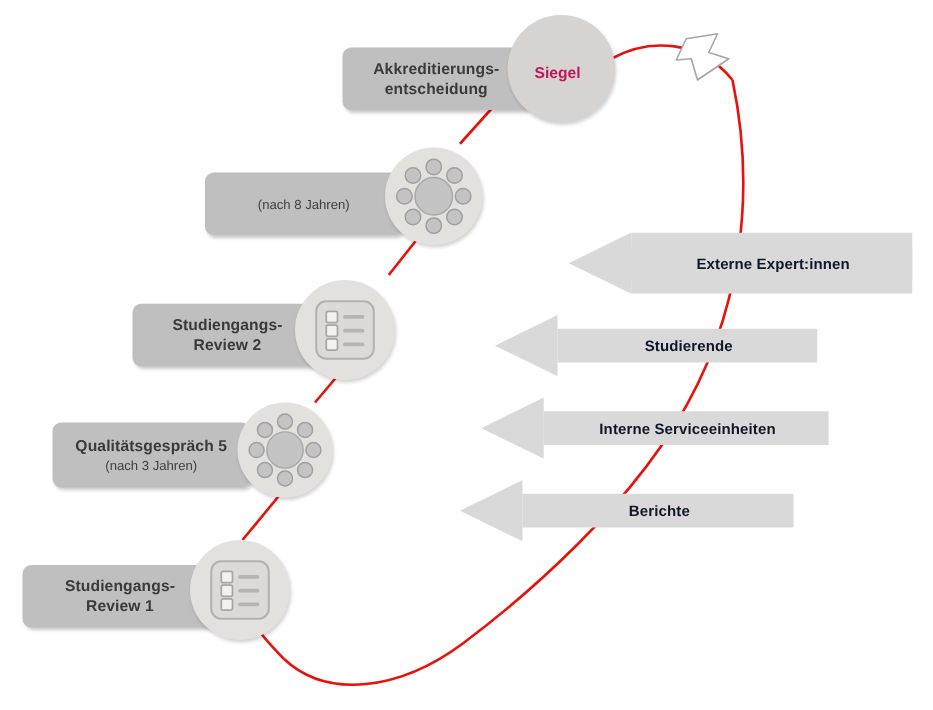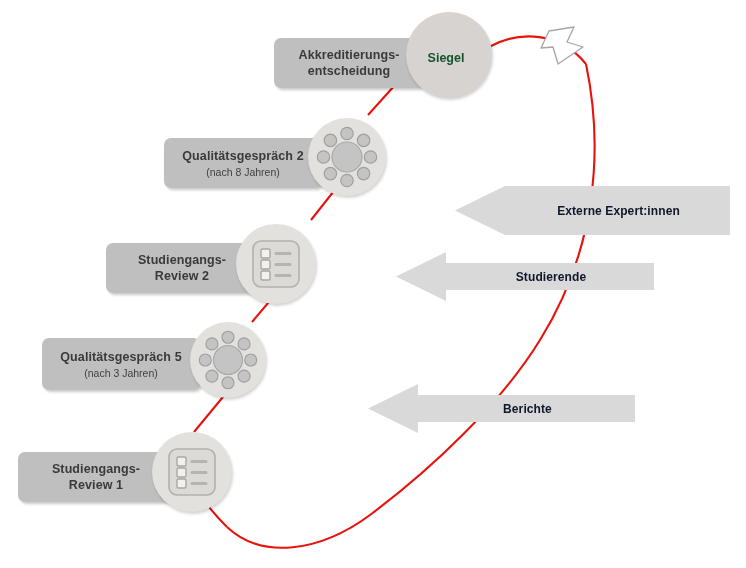--- a/index.html
+++ b/index.html
@@ -66,21 +66,21 @@
   }
   .medallion.seal {
     background: #d6d3d0;
     display: flex;
     align-items: center;
     justify-content: center;
   }
   .medallion.seal .seal-label {
     font-size: 12.5px;
     font-weight: bold;
-    color: #14532d;
+    color: #be185d;
     position: relative;
     top: 3px;
     left: -3px;
   }
   .medallion .icon-wrap {
     position: absolute;
     left: 0; top: 0; right: 0; bottom: 0;
     display: flex;
     align-items: center;
     justify-content: center;
@@ -149,39 +149,45 @@
   </div>
 
   <div class="flow-arrow" style="left:396px; top:252px; width:258px; height:49px;">
     <svg width="258" height="49" viewBox="0 0 258 49">
       <path d="M 0,24.5 L 50,0 L 50,49 Z" fill="#d9d9d9"></path>
       <path d="M 50,11 L 258,11 L 258,38 L 50,38 Z" fill="#d9d9d9"></path>
     </svg>
     <span class="arrow-label">Studierende</span>
   </div>
 
+  <div class="flow-arrow" style="left:385px; top:318px; width:278px; height:49px;">
+    <svg width="278" height="49" viewBox="0 0 278 49">
+      <path d="M 0,24.5 L 50,0 L 50,49 Z" fill="#d9d9d9"></path>
+      <path d="M 50,11 L 278,11 L 278,38 L 50,38 Z" fill="#d9d9d9"></path>
+    </svg>
+    <span class="arrow-label">Interne Serviceeinheiten</span>
+  </div>
 
   <div class="flow-arrow" style="left:368px; top:384px; width:267px; height:49px;">
     <svg width="267" height="49" viewBox="0 0 267 49">
       <path d="M 0,24.5 L 50,0 L 50,49 Z" fill="#d9d9d9"></path>
       <path d="M 50,11 L 267,11 L 267,38 L 50,38 Z" fill="#d9d9d9"></path>
     </svg>
     <span class="arrow-label">Berichte</span>
   </div>
 
   <div class="stage-box" style="left:274px; top:38px; width:150px; height:50px;">
     <div class="title">Akkreditierungs-
 entscheidung</div>
   </div>
   <div class="medallion seal" style="left:406px; top:12px; width:86px; height:86px;">
     <span class="seal-label">Siegel</span>
   </div>
 
   <div class="stage-box" style="left:164px; top:138px; width:158px; height:50px;">
-    <div class="title">Qualitätsgespräch  2</div>
     <div class="sub">(nach 8 Jahren)</div>
   </div>
   <div class="medallion" style="left:308px; top:118px; width:78px; height:78px;">
     <div class="icon-wrap">
       <svg width="62" height="62" viewBox="0 0 62 62">
         <circle cx="31" cy="31" r="15" fill="#c4c4c4" stroke="#a9a9a9" stroke-width="1.2"></circle>
         <g fill="#c4c4c4" stroke="#a0a0a0" stroke-width="1.2">
           <circle cx="31" cy="7.5" r="6.2"></circle>
           <circle cx="47.6" cy="14.4" r="6.2"></circle>
           <circle cx="54.5" cy="31" r="6.2"></circle>

